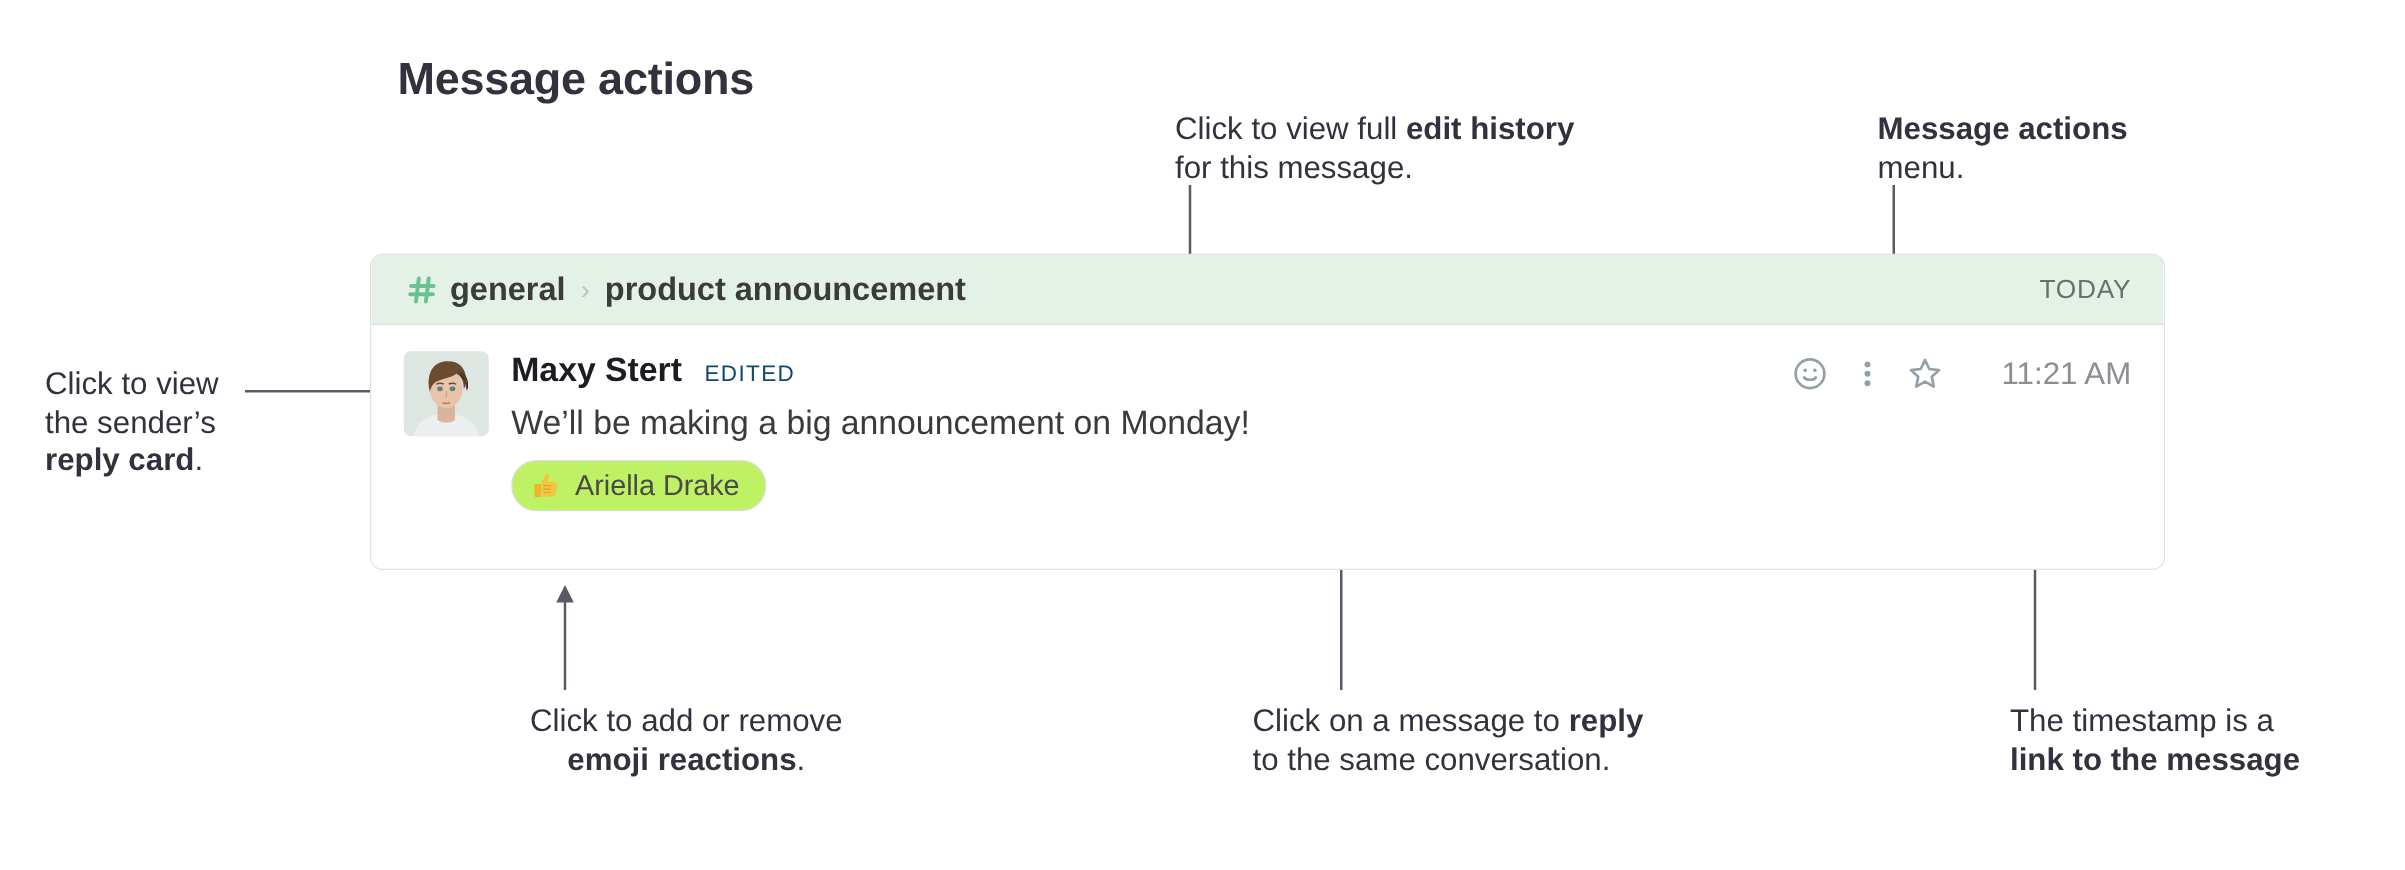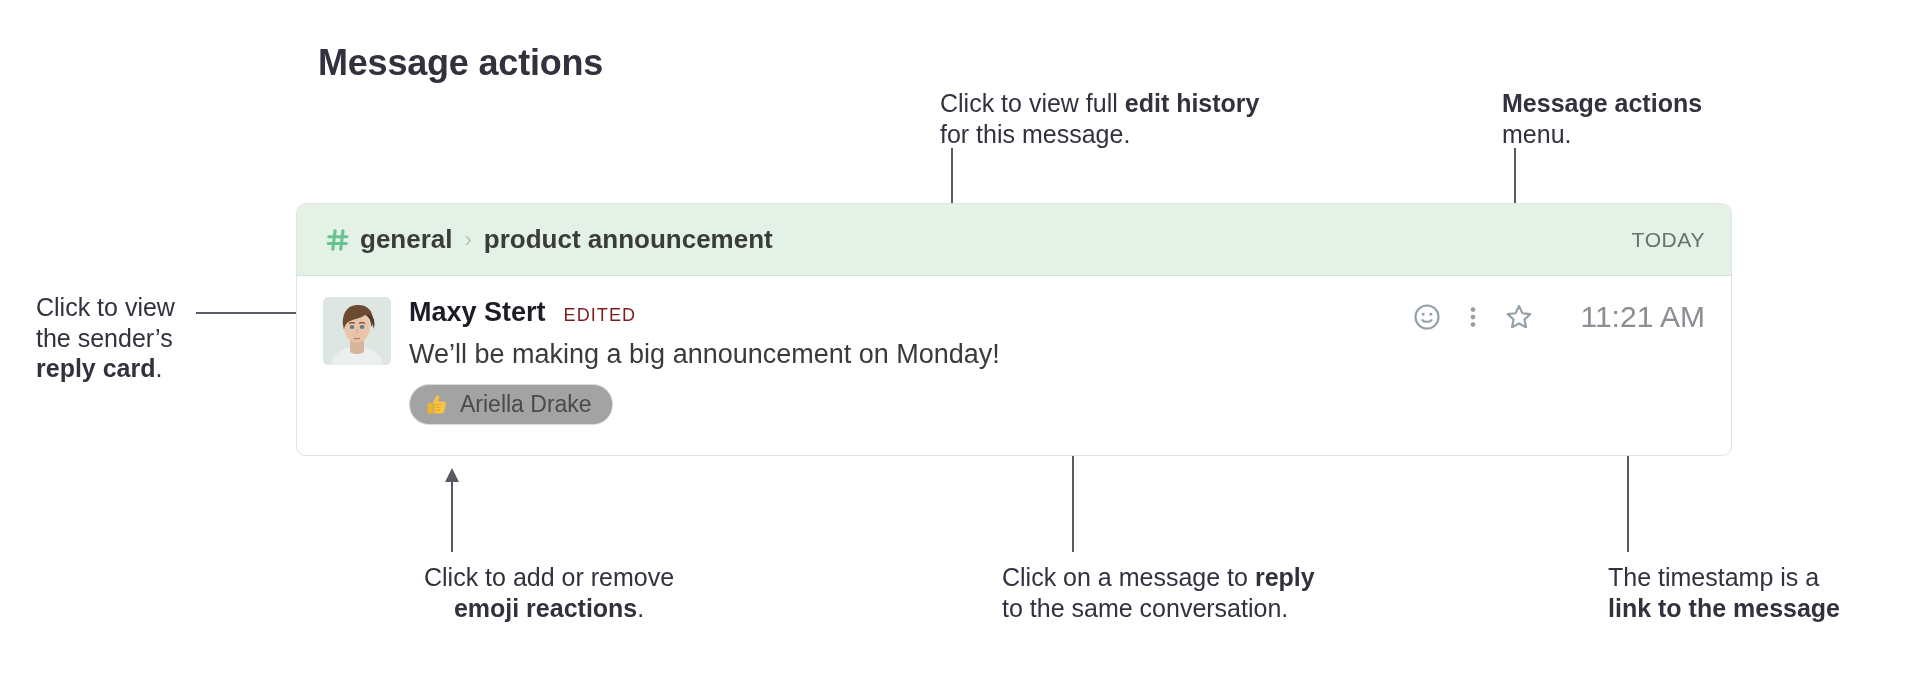--- a/index.html
+++ b/index.html
@@ -64,21 +64,21 @@
     width: 1436px;
     height: 253px;
     background: #ffffff;
     border: 1px solid #e2e2e2;
     border-radius: 10px;
     box-sizing: border-box;
     overflow: hidden;
   }
 
   .card-header {
-    height: 72px;
+    height: 56px;
     background: #e4f1e6;
     border-bottom: 1px solid #d3e3d5;
     display: flex;
     align-items: center;
     padding: 0 26px 0 28px;
     box-sizing: border-box;
   }
   .hash-icon {
     width: 26px;
     height: 26px;
@@ -143,39 +143,39 @@
   }
   .sender-name {
     font-size: 27px;
     font-weight: 700;
     color: #1c1c25;
     white-space: nowrap;
   }
   .edited-tag {
     font-size: 18px;
     letter-spacing: 1.1px;
-    color: #7f1d1d;
+    color: #0c4a6e;
     margin-left: 18px;
     white-space: nowrap;
   }
   .message-text {
     font-size: 27px;
     color: #3a3a3a;
     margin-top: 10px;
     white-space: nowrap;
     font-weight: 400;
   }
 
   .reaction-pill {
     display: inline-flex;
     align-items: center;
     gap: 10px;
     border: 1px solid #dcdcdc;
     border-radius: 20px;
-    background: #a3a3a3;
+    background: #bef264;
     padding: 6px 20px 6px 14px;
     margin-top: 14px;
     box-sizing: border-box;
   }
   .reaction-emoji { font-size: 26px; line-height: 1; }
   .reaction-emoji svg { display:block; }
   .reaction-name {
     font-size: 23px;
     color: #4a4a4a;
     white-space: nowrap;
@@ -191,21 +191,21 @@
     gap: 26px;
   }
   .action-icon {
     width: 30px;
     height: 30px;
     display: block;
     color: #93a0a8;
   }
   .action-icon.kebab { width: 10px; }
   .msg-time {
-    font-size: 30px;
+    font-size: 25px;
     color: #8d8d93;
     white-space: nowrap;
     margin-left: 20px;
   }
 </style>
 </head>
 <body>
 
 <div class="page-title">Message actions</div>
 

